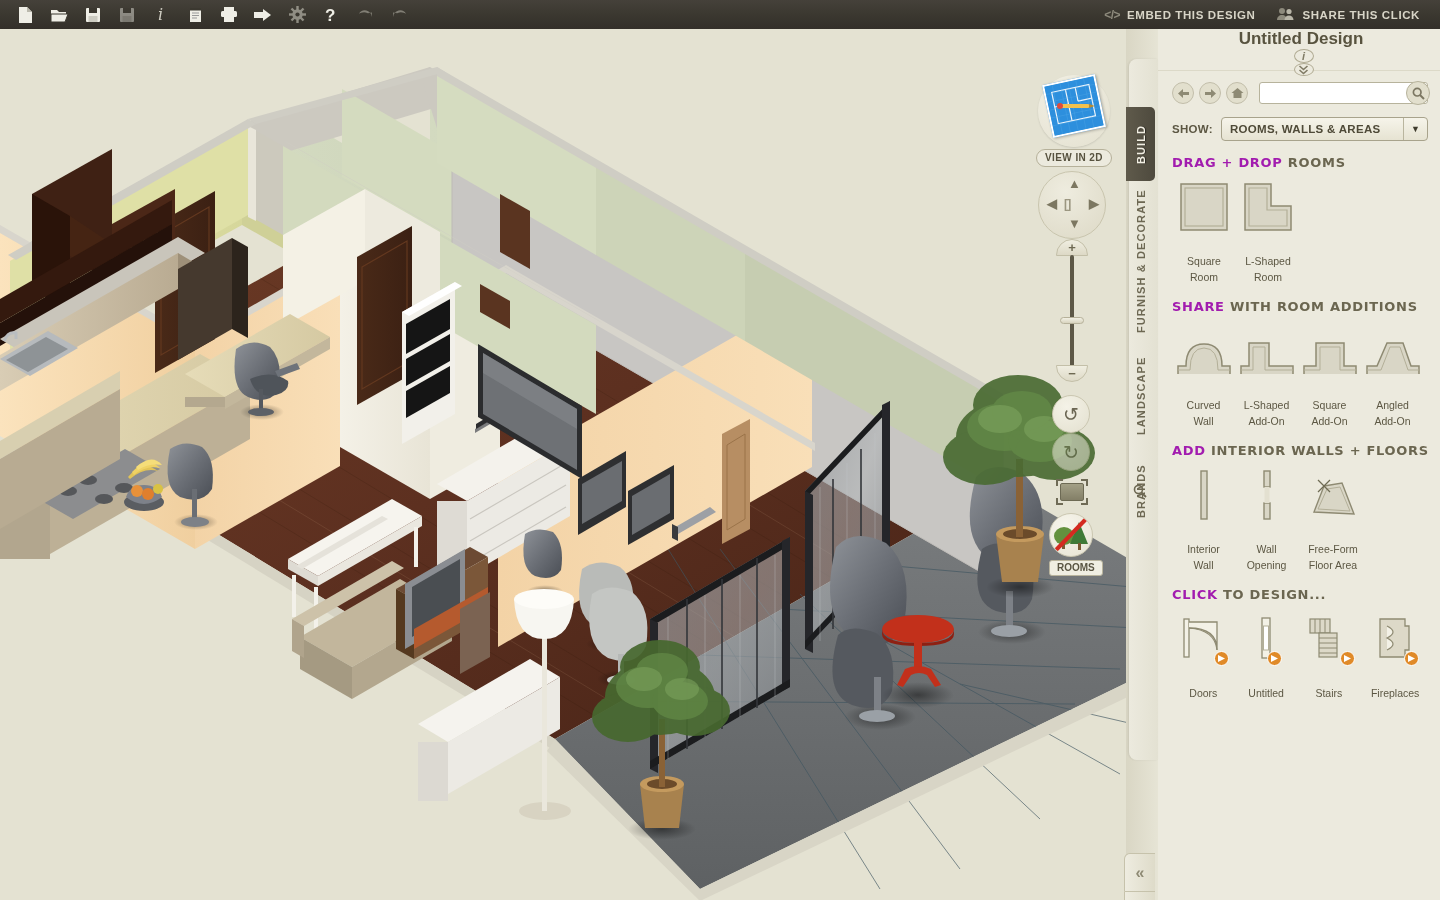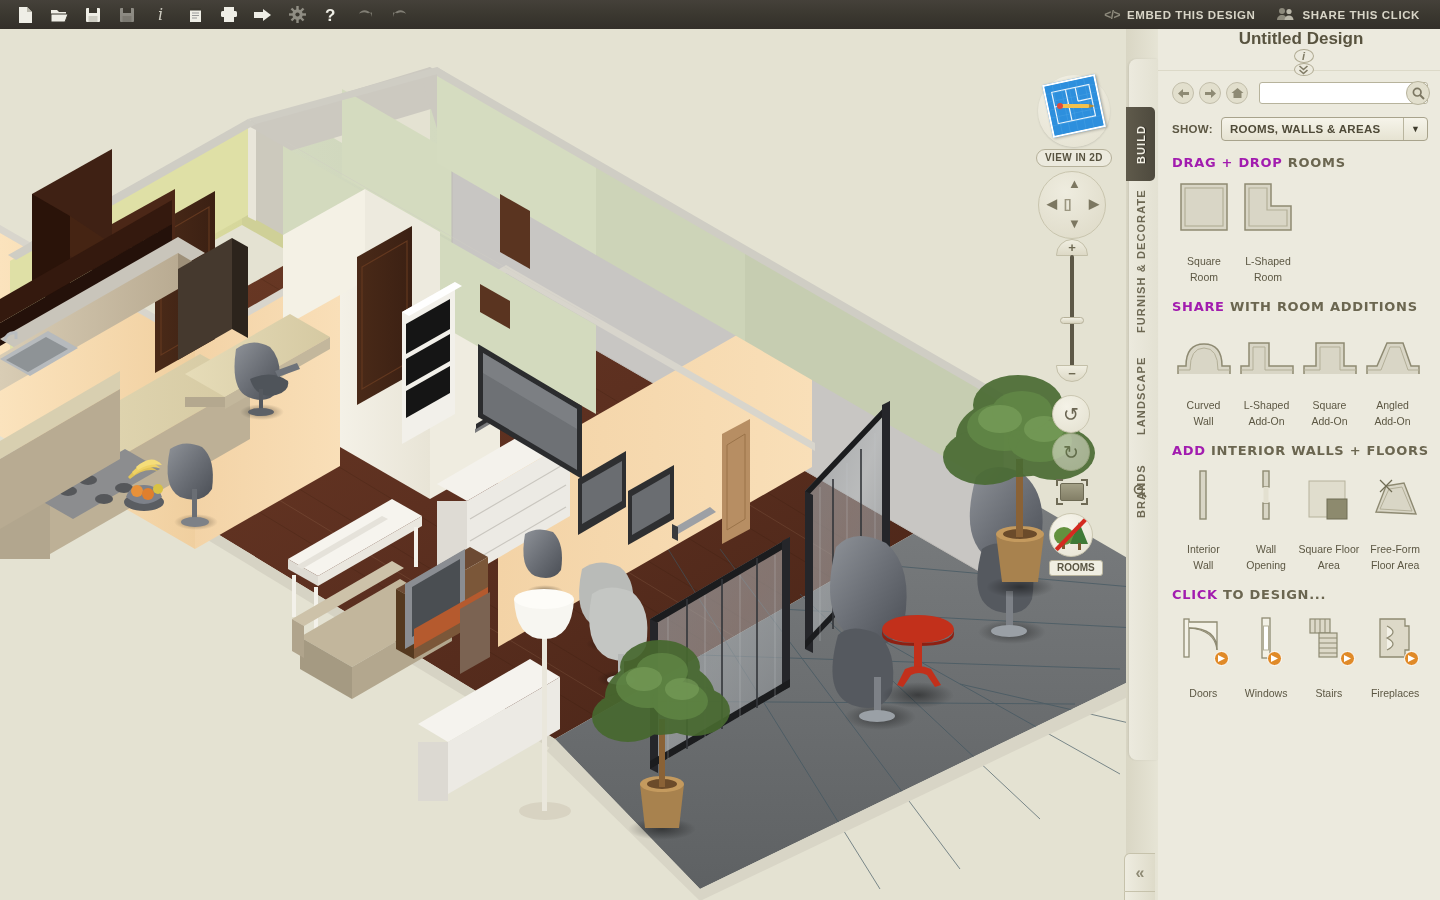--- a/index.html
+++ b/index.html
@@ -1068,29 +1068,20 @@
           <div class="item" style="width:63px">
             <div class="icon-box">
               <svg width="16" height="50" viewBox="0 0 16 50">
                   <rect x="5" y="1" width="6" height="16" fill="#d9d6c6" stroke="#8e8a72" stroke-width="1.4"></rect>
                   <rect x="5" y="33" width="6" height="16" fill="#d9d6c6" stroke="#8e8a72" stroke-width="1.4"></rect>
                   <rect x="5.5" y="17" width="5" height="16" fill="#e3e0d0"></rect>
                 </svg>
             </div>
             <div class="item-lbl">Wall<br>Opening</div>
           </div>
-          <div class="item" style="width:63px">
-            <div class="icon-box">
-              <svg width="42" height="40" viewBox="0 0 42 40">
-                  <rect x="1" y="1" width="36" height="36" fill="#e0ddcd" stroke="#b6b29b" stroke-width="1"></rect>
-                  <rect x="19" y="19" width="20" height="20" fill="#8d8a6e" stroke="#6f6c54" stroke-width="1"></rect>
-                </svg>
-            </div>
-            <div class="item-lbl">Square Floor<br>Area</div>
-          </div>
           <div class="item" style="width:70px">
             <div class="icon-box">
               <svg width="50" height="42" viewBox="0 0 50 42">
                   <polygon points="16,8 34,5 46,36 6,34" fill="#d9d6c6" stroke="#8e8a72" stroke-width="1.4"></polygon>
                   <polygon points="19,11 32,9 42,33 10,31" fill="none" stroke="#b3af98" stroke-width="1"></polygon>
                   <line x1="10" y1="2" x2="22" y2="14" stroke="#6f6c54" stroke-width="1.2"></line>
                   <line x1="22" y1="2" x2="10" y2="14" stroke="#6f6c54" stroke-width="1.2"></line>
                 </svg>
             </div>
             <div class="item-lbl">Free-Form<br>Floor Area</div>
@@ -1128,21 +1119,21 @@
                     <rect x="8" y="2" width="8" height="40" fill="#f3f1e6" stroke="#8e8a72" stroke-width="1.3"></rect>
                     <rect x="9.5" y="10" width="5" height="24" fill="#ffffff" stroke="#b3af98" stroke-width="1"></rect>
                   </svg>
                 <span class="badge">
                   <svg width="9" height="9" viewBox="0 0 9 9">
                       <path d="M1 1 L8 4.5 L1 8 Z" fill="#fff"></path>
                     </svg>
                 </span>
               </div>
             </div>
-            <div class="item-lbl">Windows</div>
+            <div class="item-lbl">Untitled</div>
           </div>
           <div class="item" style="width:63px">
             <div class="icon-box">
               <div class="iwrap">
                 <svg width="44" height="44" viewBox="0 0 44 44">
                     <rect x="3" y="3" width="20" height="14" fill="#ddd9c8" stroke="#8e8a72" stroke-width="1.2"></rect>
                     <g stroke="#8e8a72" stroke-width="1">
                       <line x1="8" y1="3" x2="8" y2="17"></line>
                       <line x1="13" y1="3" x2="13" y2="17"></line>
                       <line x1="18" y1="3" x2="18" y2="17"></line>

